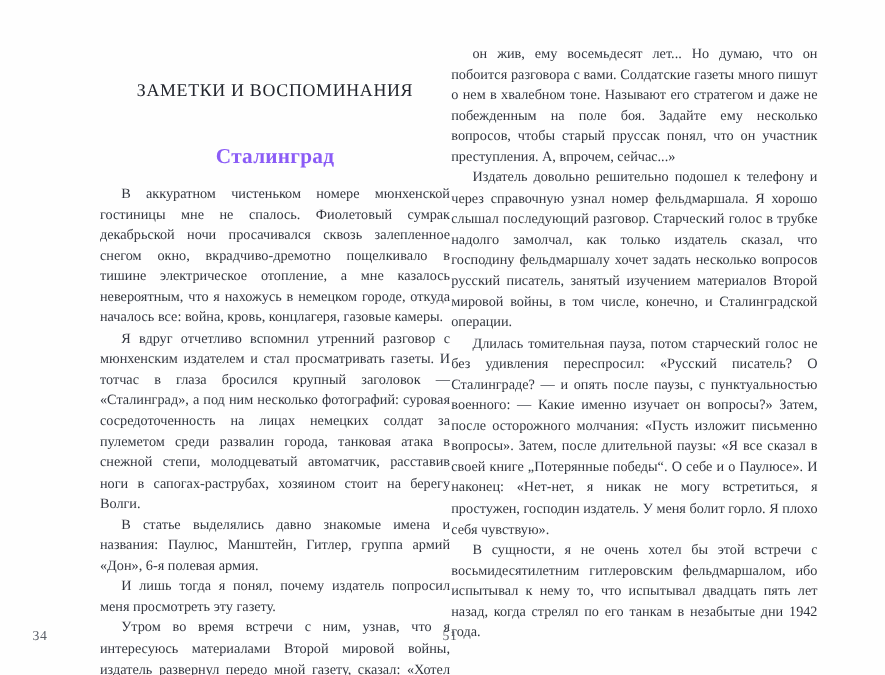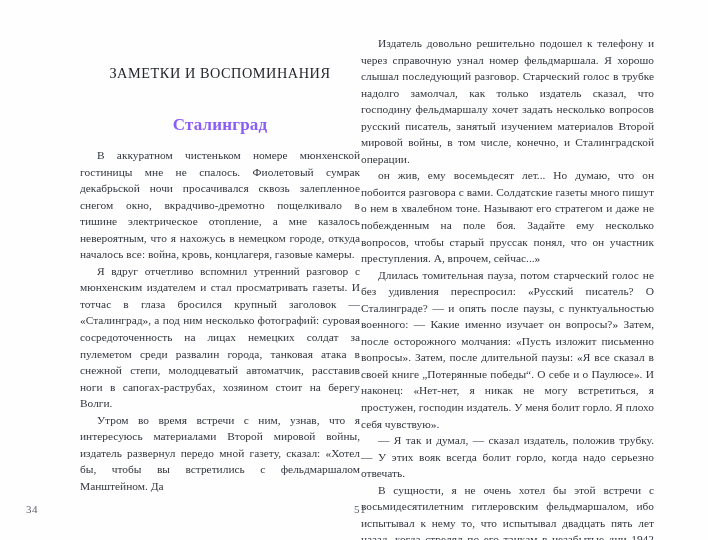--- a/index.html
+++ b/index.html
@@ -100,35 +100,36 @@
   <div class="page page-left">
     <div class="page-body">
 
       <h1 class="chapter-title">ЗАМЕТКИ И ВОСПОМИНАНИЯ</h1>
 
       <h2 class="section-title">Сталинград</h2>
 
       <div class="col-text left-text-top">
         <p>В аккуратном чистеньком номере мюнхенской гостиницы мне не спалось. Фиолетовый сумрак декабрьской ночи просачивался сквозь залепленное снегом окно, вкрадчиво-дремотно пощелкивало в тишине электрическое отопление, а мне казалось невероятным, что я нахожусь в немецком городе, откуда началось все: война, кровь, концлагеря, газовые камеры.</p>
         <p>Я вдруг отчетливо вспомнил утренний разговор с мюнхенским издателем и стал просматривать газеты. И тотчас в глаза бросился крупный заголовок — «Сталинград», а под ним несколько фотографий: суровая сосредоточенность на лицах немецких солдат за пулеметом среди развалин города, танковая атака в снежной степи, молодцеватый автоматчик, расставив ноги в сапогах-раструбах, хозяином стоит на берегу Волги.</p>
+        <p>В статье выделялись давно знакомые имена и названия: Паулюс, Манштейн, Гитлер, группа армий «Дон», 6-я полевая армия.</p>
+        <p>И лишь тогда я понял, почему издатель попросил меня просмотреть эту газету.</p>
         <p>Утром во время встречи с ним, узнав, что я интересуюсь материалами Второй мировой войны, издатель развернул передо мной газету, сказал: «Хотел бы, чтобы вы встретились с фельдмаршалом Манштейном. Да</p>
       </div>
 
       <div class="folio">34</div>
     </div>
   </div>
 
   <div class="page page-right">
     <div class="page-body">
 
       <div class="col-text right-text-top">
+        <p>он жив, ему восемьдесят лет... Но думаю, что он побоится разговора с вами. Солдатские газеты много пишут о нем в хвалебном тоне. Называют его стратегом и даже не побежденным на поле боя. Задайте ему несколько вопросов, чтобы старый пруссак понял, что он участник преступления. А, впрочем, сейчас...»</p>
         <p>Издатель довольно решительно подошел к телефону и через справочную узнал номер фельдмаршала. Я хорошо слышал последующий разговор. Старческий голос в трубке надолго замолчал, как только издатель сказал, что господину фельдмаршалу хочет задать несколько вопросов русский писатель, занятый изучением материалов Второй мировой войны, в том числе, конечно, и Сталинградской операции.</p>
-        <p>он жив, ему восемьдесят лет... Но думаю, что он побоится разговора с вами. Солдатские газеты много пишут о нем в хвалебном тоне. Называют его стратегом и даже не побежденным на поле боя. Задайте ему несколько вопросов, чтобы старый пруссак понял, что он участник преступления. А, впрочем, сейчас...»</p>
         <p>Длилась томительная пауза, потом старческий голос не без удивления переспросил: «Русский писатель? О Сталинграде? — и опять после паузы, с пунктуальностью военного: — Какие именно изучает он вопросы?» Затем, после осторожного молчания: «Пусть изложит письменно вопросы». Затем, после длительной паузы: «Я все сказал в своей книге „Потерянные победы“. О себе и о Паулюсе». И наконец: «Нет-нет, я никак не могу встретиться, я простужен, господин издатель. У меня болит горло. Я плохо себя чувствую».</p>
-        <p>— Я так и думал, — сказал издатель, положив трубку. — У этих вояк всегда болит горло, когда надо серьезно отвечать.</p>
         <p>В сущности, я не очень хотел бы этой встречи с восьмидесятилетним гитлеровским фельдмаршалом, ибо испытывал к нему то, что испытывал двадцать пять лет назад, когда стрелял по его танкам в незабытые дни 1942 года.</p>
       </div>
 
       <div class="folio">51</div>
     </div>
   </div>
 
 </div>
 
 </body></html>

